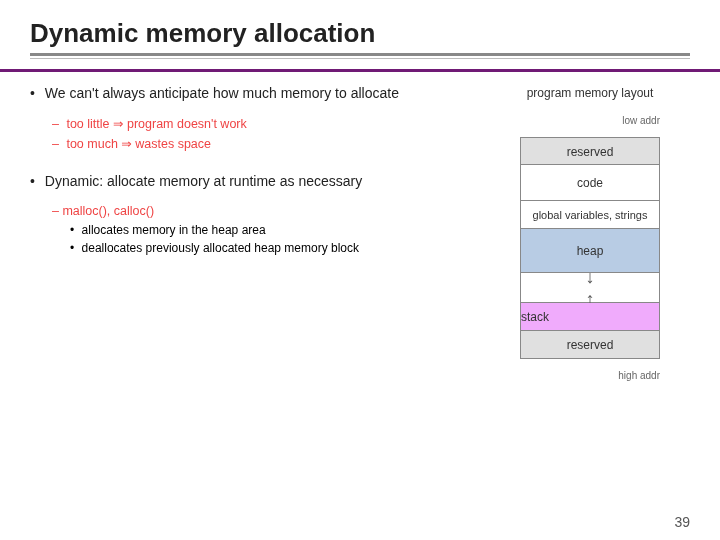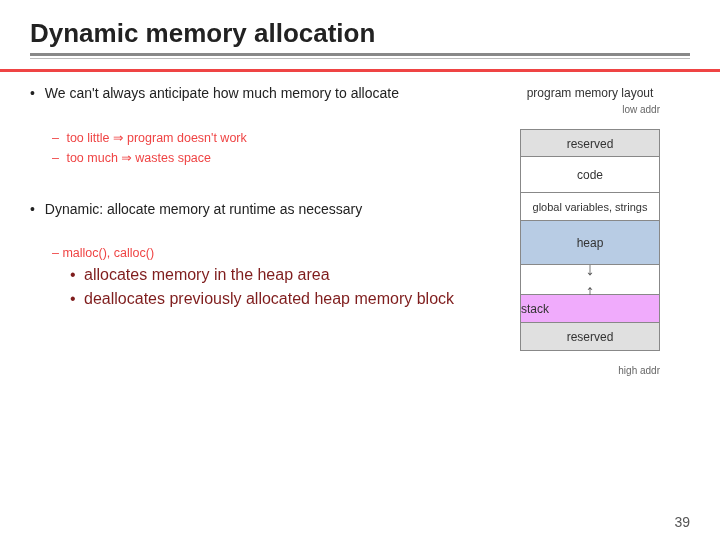--- a/index.html
+++ b/index.html
@@ -16,21 +16,21 @@
       width: 720px;
       height: 540px;
       padding: 0;
       position: relative;
     }
 
     
     .title-bar {
       background: #fff;
       padding: 18px 30px 10px 30px;
-      border-bottom: 3px solid #ef4444;
+      border-bottom: 3px solid #701a75;
     }
 
     .title-text {
       font-size: 26px;
       font-weight: bold;
       color: #222;
     }
 
     
     .title-lines {
@@ -56,21 +56,21 @@
       padding: 12px 20px 10px 30px;
       gap: 20px;
       height: calc(540px - 80px);
     }
 
     
     .left-col {
       flex: 1;
       display: flex;
       flex-direction: column;
-      gap: 20px;
+      gap: 6px;
     }
 
     .bullet-main {
       font-size: 14px;
       color: #222;
       margin-bottom: 4px;
       line-height: 1.4;
     }
 
     .bullet-main .bullet-dot {
@@ -91,22 +91,22 @@
 
     .sub-bullet .arrow {
       margin-right: 4px;
     }
 
     .bullet-section {
       margin-top: 6px;
     }
 
     .sub-sub-bullet {
-      font-size: 16px;
-      color: #7f1d1d;
+      font-size: 12px;
+      color: #000000;
       margin-left: 18px;
       line-height: 1.5;
     }
 
     .sub-sub-bullet .dot {
       margin-right: 4px;
     }
 
     .page-num {
       position: absolute;
@@ -117,20 +117,21 @@
     }
 
     
     .right-col {
       width: 220px;
       display: flex;
       flex-direction: column;
       align-items: flex-start;
       padding-top: 2px;
       flex-shrink: 0;
+      gap: 11px;
     }
 
     .diagram-title {
       font-size: 12px;
       color: #333;
       margin-bottom: 4px;
       text-align: center;
       width: 100%;
     }
 
@@ -238,21 +239,21 @@
     .addr-high {
       font-size: 10px;
       color: #666;
       text-align: right;
       width: 140px;
       margin: 0 auto;
     }
 
     .diagram-blocks {
       width: 148px;
-      margin: 14px auto;
+      margin: 0 auto;
     }
   </style>
 </head>
 <body>
 
 <div class="slide">
 
   <div class="title-bar">
     <div class="title-text">Dynamic memory allocation</div>
     <div class="title-lines">

